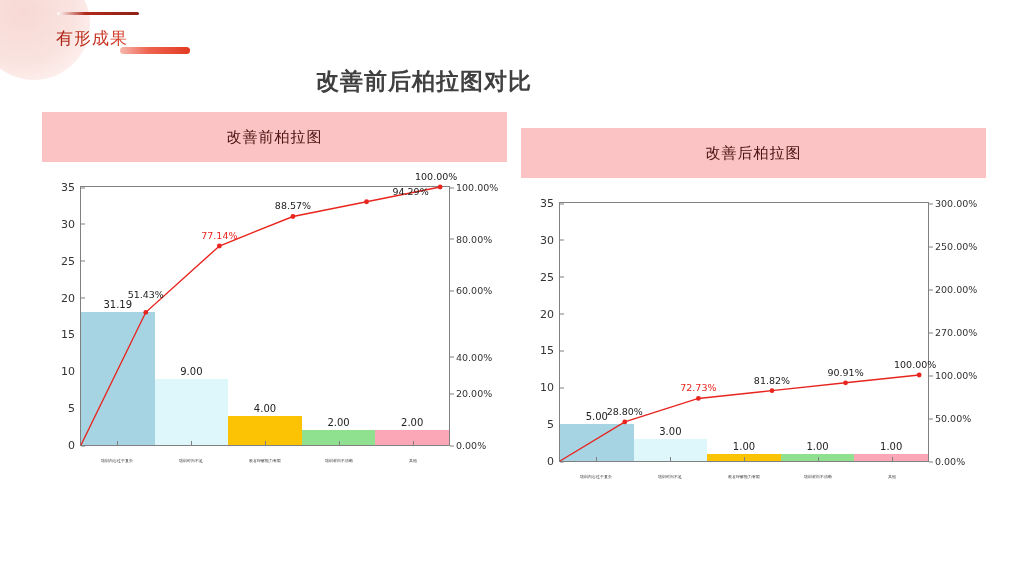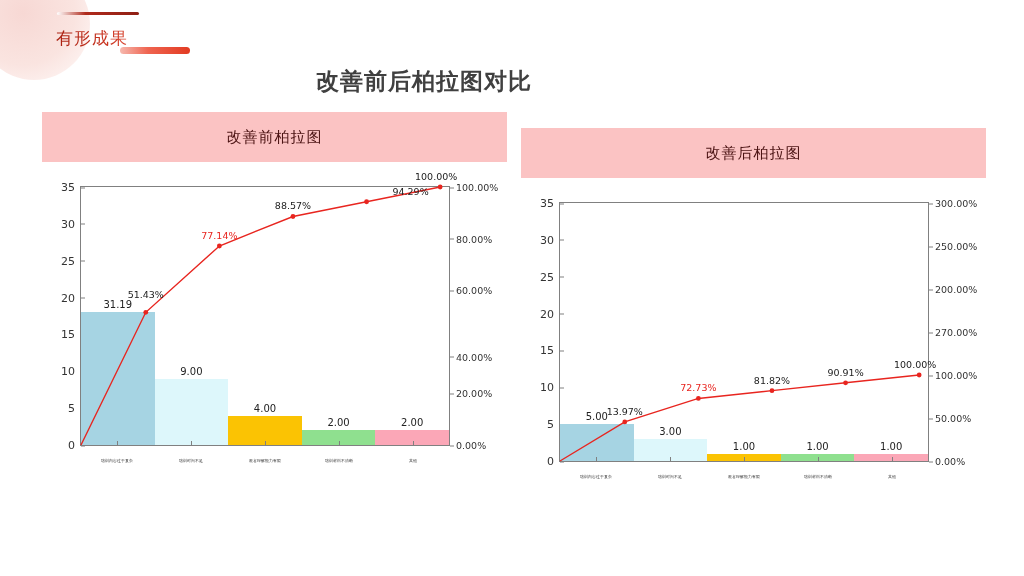--- a/index.html
+++ b/index.html
@@ -227,21 +227,21 @@
           </div>
         </div>
         <svg class="lineoverlay" viewBox="0 0 368 258" preserveAspectRatio="none">
           <polyline points="0.00,258.00 64.77,218.91 138.37,195.45 211.97,187.63 285.57,179.82 359.17,172.00" fill="none" stroke="#e8251f" stroke-width="1.4"></polyline>
           <circle cx="64.77" cy="218.91" r="2.4" fill="#e8251f"></circle>
           <circle cx="138.37" cy="195.45" r="2.4" fill="#e8251f"></circle>
           <circle cx="211.97" cy="187.63" r="2.4" fill="#e8251f"></circle>
           <circle cx="285.57" cy="179.82" r="2.4" fill="#e8251f"></circle>
           <circle cx="359.17" cy="172.00" r="2.4" fill="#e8251f"></circle>
         </svg>
-        <div class="pctlabel" style="left: 64.768px; top: 213.913px; color: rgb(34, 34, 34);">13.97%</div>
+        <div class="pctlabel" style="left: 64.768px; top: 213.913px; color: rgb(34, 34, 34);">28.80%</div>
         <div class="pctlabel" style="left: 138.368px; top: 190.452px; color: rgb(232, 37, 31);">72.73%</div>
         <div class="pctlabel" style="left: 211.968px; top: 182.635px; color: rgb(34, 34, 34);">81.82%</div>
         <div class="pctlabel" style="left: 285.568px; top: 174.817px; color: rgb(34, 34, 34);">90.91%</div>
         <div class="pctlabel" style="left: 355.168px; top: 167px; color: rgb(34, 34, 34);">100.00%</div>
       </div>
       <div class="xlabels">
         <div class="xslot"><div class="xtickmark"></div><span class="xtext">培训内容过于复杂</span></div>
         <div class="xslot"><div class="xtickmark"></div><span class="xtext">培训时间不足</span></div>
         <div class="xslot"><div class="xtickmark"></div><span class="xtext">教者理解能力有限</span></div>
         <div class="xslot"><div class="xtickmark"></div><span class="xtext">培训材料不清晰</span></div>

